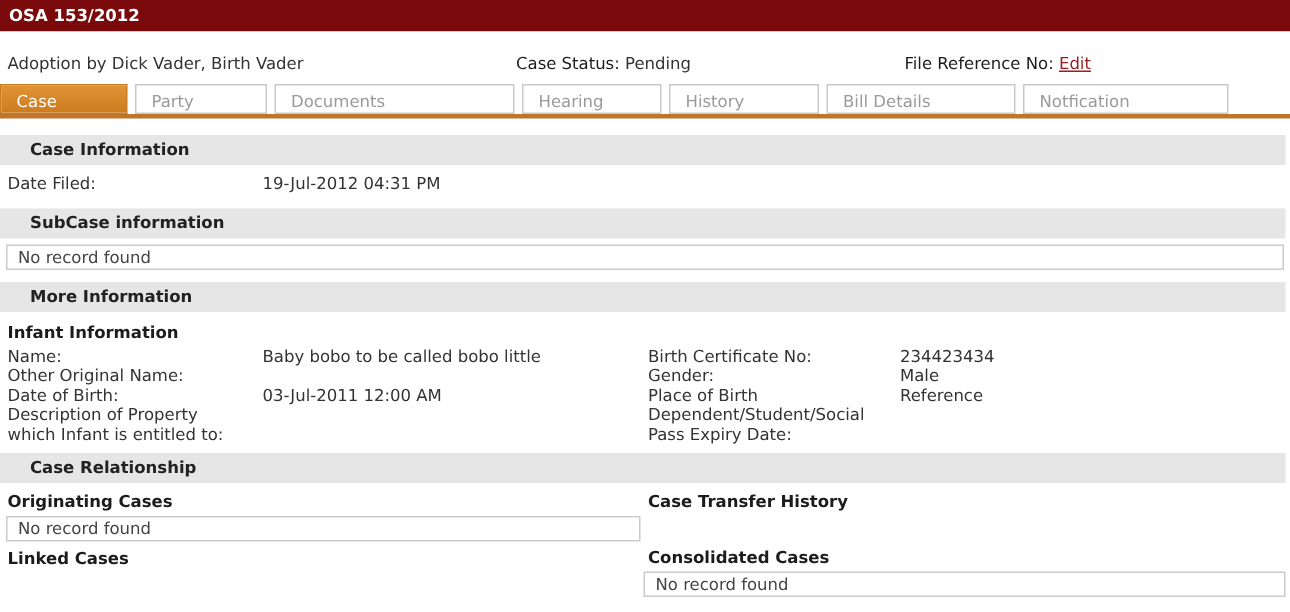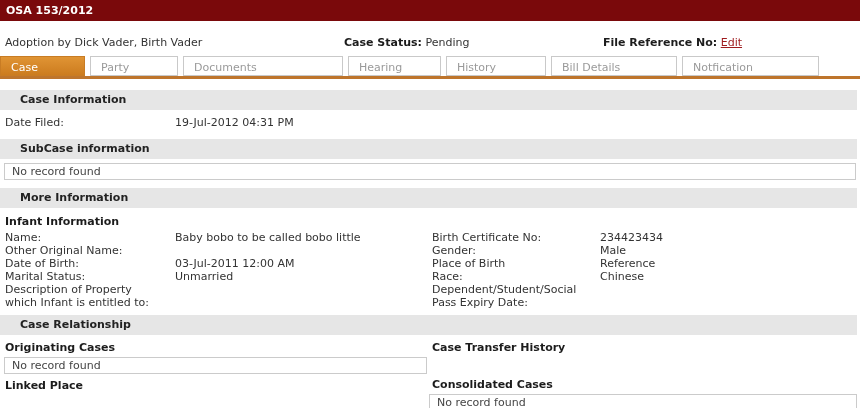--- a/index.html
+++ b/index.html
@@ -15,21 +15,21 @@
   .topbar {
     height:21px; background:#7A090B; color:#fff;
     font-weight:bold; line-height:21px; padding-left:6px; font-size:11px;
   }
 
   
   .title-row { position:relative; height:35px; background:#fff; }
   .title-row .case-title { position:absolute; left:5px; bottom:7px; color:#333; }
   .title-row .case-status { position:absolute; left:344px; bottom:7px; }
   .title-row .file-ref { position:absolute; left:603px; bottom:7px; }
-  .b { font-weight:bold; color:#1c1c1c;margin-top:48px; }
+  .b { font-weight:normal; color:#1c1c1c;margin-top:48px; }
   a.edit-link { color:#9E1B1E; text-decoration:underline; font-weight:normal; cursor:pointer; }
 
   
   .tabs { display:flex; height:20px; gap:5px; }
   .tab {
     border:1px solid #C9C9C9; background:#fff; color:#9A9A9A;
     padding:4px 0 0 10px; font-size:11px; overflow:hidden; white-space:nowrap; cursor:pointer;
   }
   .tab.active {
     background:linear-gradient(#E09434,#CC7C1F);
@@ -132,43 +132,37 @@
       <div>Gender:</div>
       <div>Male</div>
     </div>
     <div class="info-row">
       <div>Date of Birth:</div>
       <div>03-Jul-2011 12:00 AM</div>
       <div>Place of Birth</div>
       <div>Reference</div>
     </div>
     <div class="info-row">
-      <div>Marital Status:</div>
-      <div>Unmarried</div>
-      <div>Race:</div>
-      <div>Chinese</div>
-    </div>
-    <div class="info-row">
       <div>Description of Property which Infant is entitled to:</div>
       <div></div>
       <div>Dependent/Student/Social Pass Expiry Date:</div>
       <div></div>
     </div>
   </div>
 
   <div class="sec" style="margin-top:6px">
     <span class="chip"></span>
     <span class="sec-title">Case Relationship</span>
   </div>
 
   <div class="rel-grid">
     <div class="rel-col-left">
       <div class="rel-title">Originating Cases</div>
       <div class="empty-box">No record found</div>
-      <div class="rel-title second">Linked Place</div>
+      <div class="rel-title second">Linked Cases</div>
 
     </div>
     <div class="rel-col-right">
       <div class="rel-title">Case Transfer History</div>
       <div class="rel-spacer"></div>
       <div class="rel-title second">Consolidated Cases</div>
       <div class="empty-box">No record found</div>
     </div>
   </div>
 

